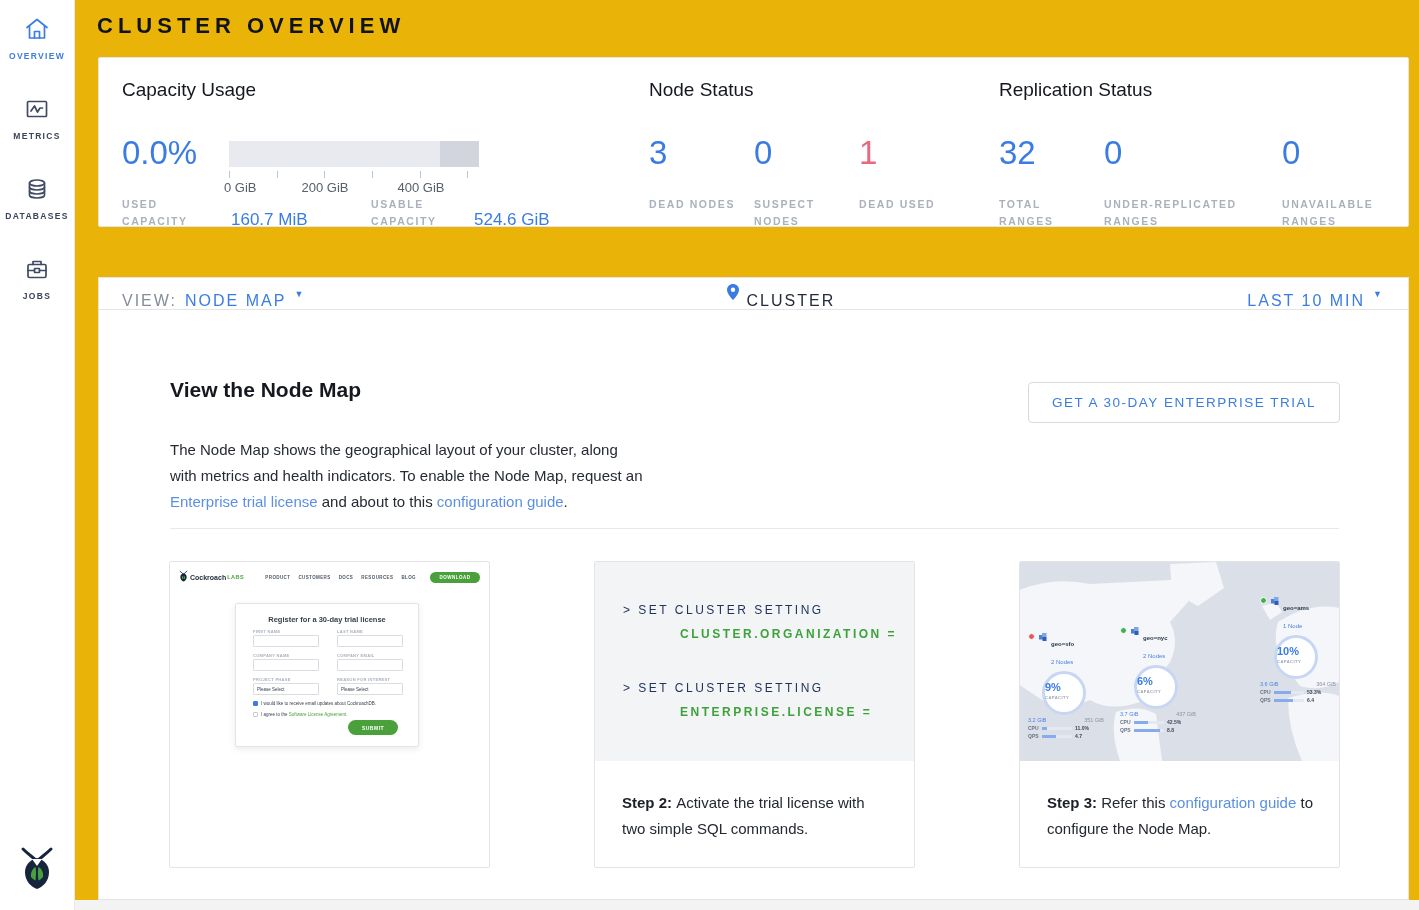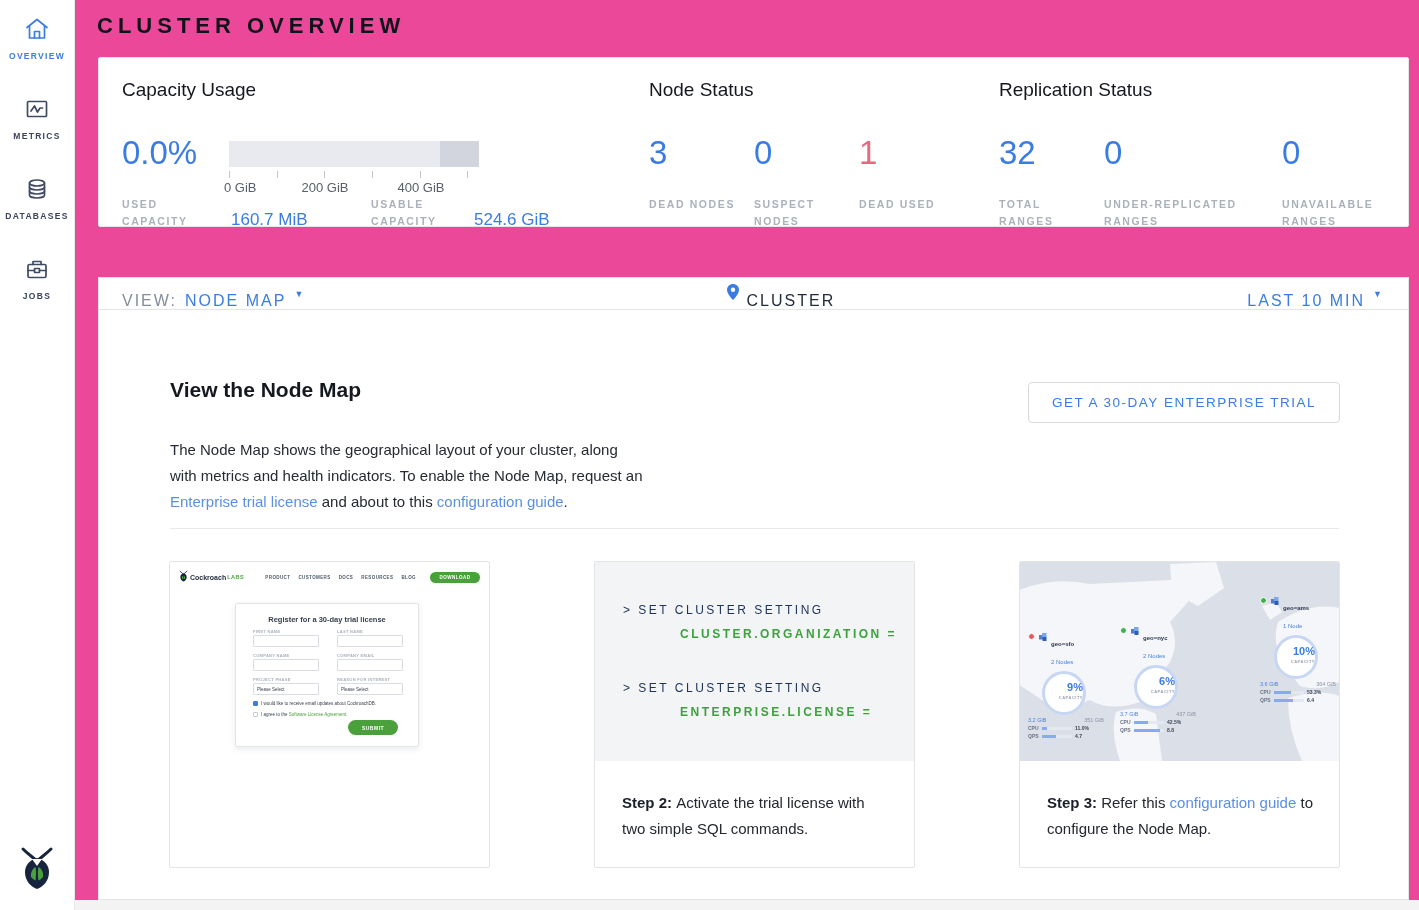--- a/index.html
+++ b/index.html
@@ -14,21 +14,21 @@
   
   .sidebar { position:absolute; left:0; top:0; width:75px; height:910px;
     background:#fff; border-right:1px solid #e9e9ea; z-index:5; }
   .nav-item { position:absolute; width:100%; text-align:center; cursor:pointer; }
   .nav-item svg { display:block; margin:0 auto; }
   .nav-label { font-size:8.5px; letter-spacing:1.3px; font-weight:700; color:#39435a; margin-top:8px; }
   .nav-item.active .nav-label { color:#3b7de2; }
   .roach-logo { position:absolute; left:0; right:0; bottom:16px; text-align:center; }
 
   
-  .content { position:absolute; left:75px; top:0; width:1344px; height:900px; background:#ec4899; }
+  .content { position:absolute; left:75px; top:0; width:1344px; height:900px; background:#eab308; }
   .page-title { position:absolute; left:22px; top:13px; margin:0; font-size:22px; font-weight:600;
     letter-spacing:5px; color:#10131a; }
 
   
   .stats-panel { position:absolute; left:23px; top:57px; width:1311px; height:170px;
     background:#fff; border:1px solid #e5e5e6; border-radius:2px; }
   .stat-title { position:absolute; top:21px; font-size:19px; font-weight:500; color:#15181f; }
   .big { position:absolute; top:78px; font-size:33px; line-height:1; font-weight:400; color:#3a7ce2; }
   .big.red { color:#e8697d; }
   .caps-label { position:absolute; top:138px; font-size:10.5px; letter-spacing:1.6px; line-height:17px;
@@ -98,21 +98,21 @@
 
   
   .map-panel { position:absolute; left:0; top:0; right:0; height:199px; background:#dbdfe8; overflow:hidden; }
   .map-node { position:absolute; width:92px; }
   .mn-head { display:flex; align-items:flex-start; gap:3px; }
   .dot { width:7px; height:7px; border-radius:50%; border:1px solid #fff; flex:none; margin-top:1px; }
   .dot.red { background:#e05c63; } .dot.green { background:#3fb24f; }
   .mn-loc { font-size:6px; font-weight:700; color:#2b3850; line-height:7px; }
   .mn-count { font-size:6px; color:#4d82e0; line-height:7px; }
   .mn-ring { width:44px; height:44px; border:3px solid #c7d7f3; border-radius:50%; background:#fff;
-    margin:3px 0 2px 14px; text-align:right; padding-top:8px; }
+    margin:3px 0 2px 14px; text-align:left; padding-top:8px; }
   .mn-pct { font-size:11px; font-weight:700; color:#3a7ce2; line-height:11px; }
   .mn-capl { font-size:4px; letter-spacing:.5px; color:#9aa3b2; font-weight:700; margin-top:2px; }
   .mn-range { display:flex; justify-content:space-between; width:76px; font-size:5.5px; margin:2px 0 1px 0; }
   .mn-range .u { color:#4d82e0; } .mn-range .t { color:#8a93a6; }
   .mn-row { display:flex; align-items:center; gap:3px; font-size:5px; margin-top:2px; }
   .mn-k { color:#6b7485; font-weight:700; width:11px; }
   .mn-bar { width:30px; height:3px; background:#e3e8f2; position:relative; }
   .mn-bar i { position:absolute; left:0; top:0; height:100%; background:#87abec; }
   .mn-v { color:#3d4758; font-weight:700; }
 </style>

